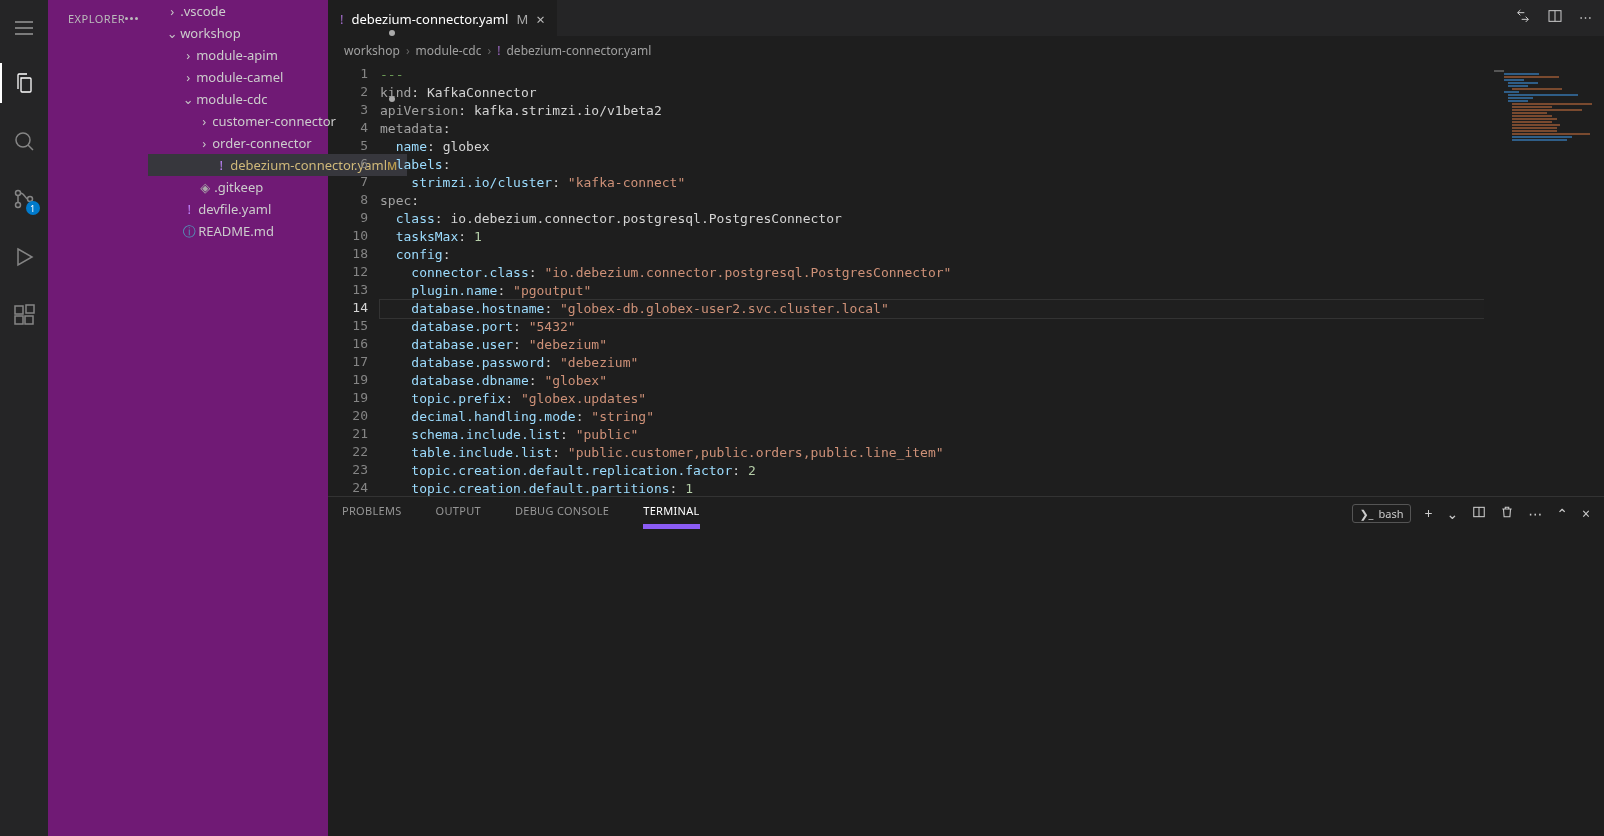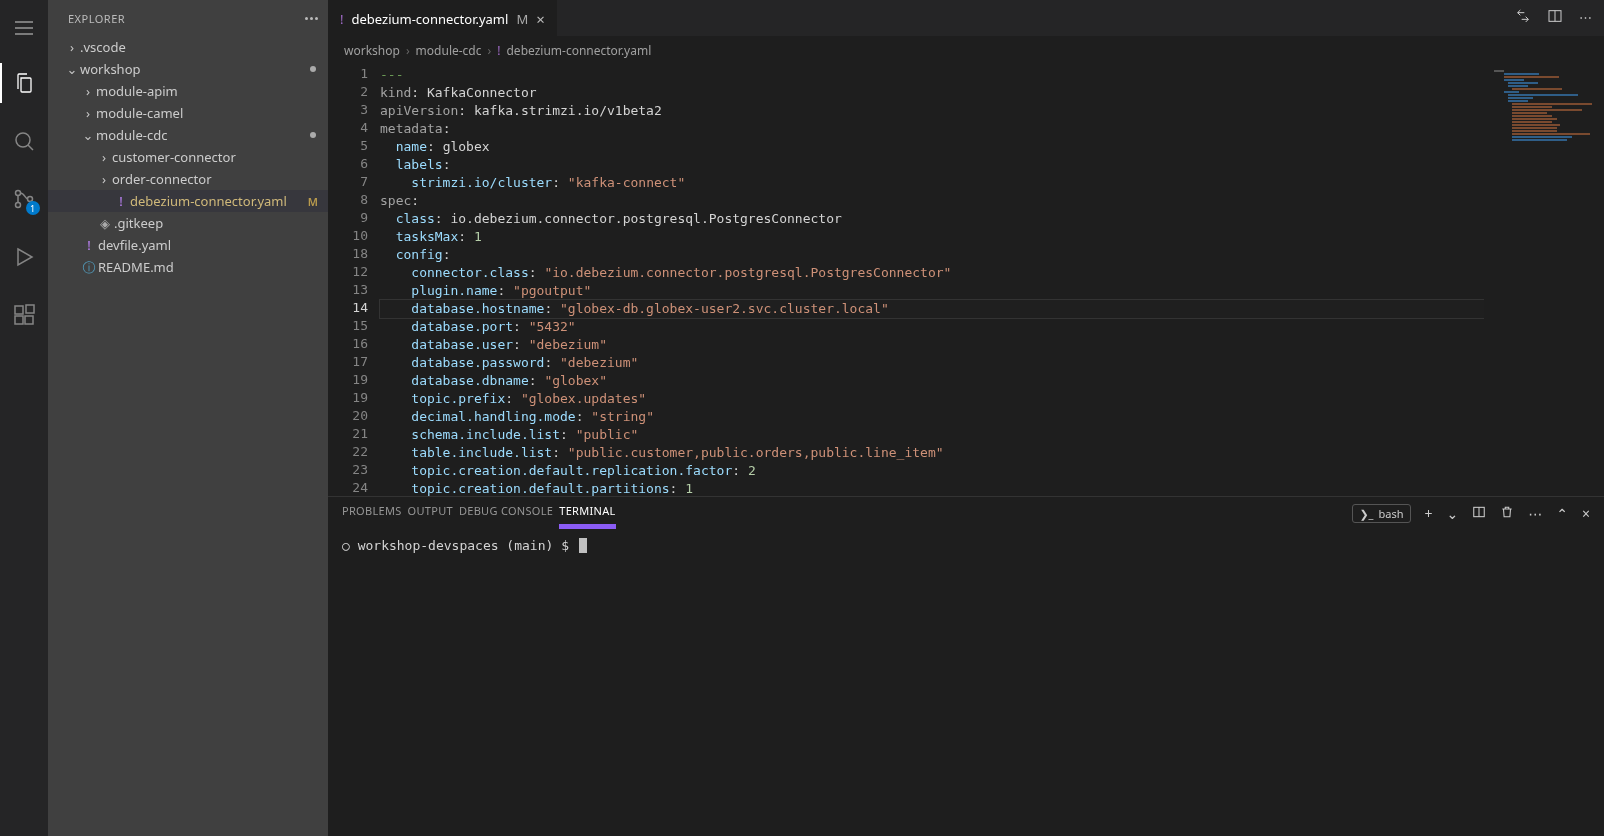--- a/index.html
+++ b/index.html
@@ -9,21 +9,21 @@
 
   
   .activity-bar { width:48px; background:#252526; display:flex; flex-direction:column; align-items:center; padding-top:10px; gap:18px; position:relative; border-right:1px solid #00000000; }
   .activity-bar .ab-item { width:48px; height:40px; display:flex; align-items:center; justify-content:center; color:#858585; cursor:pointer; }
   .activity-bar .ab-item.active { color:#fff; border-left:2px solid #fff; }
   .activity-bar svg { width:24px; height:24px; }
   .badge { position:absolute; transform:translate(9px,9px); background:#007acc; color:#fff; border-radius:10px; font-size:9px; min-width:14px; height:14px; display:flex; align-items:center; justify-content:center; padding:0 3px; }
   .hamburger { width:48px; height:35px; display:flex; align-items:center; justify-content:center; color:#999; cursor:pointer; }
 
   
-  .sidebar { width:280px; background:#404040; display:flex; flex-direction:column; color:#ccc; }
+  .sidebar { width:280px; background:#701a75; display:flex; flex-direction:row; color:#ccc; }
   .sidebar-title { height:36px; display:flex; align-items:center; justify-content:space-between; padding:0 10px 0 20px; font-size:11px; letter-spacing:0.5px; color:#bbb; }
   .sidebar-title .dots { display:flex; gap:2px; cursor:pointer; }
   .sidebar-title .dots span { width:3px; height:3px; background:#bbb; border-radius:50%; }
   .tree-root-header { display:flex; align-items:center; height:22px; padding-left:4px; font-size:11px; font-weight:700; letter-spacing:.3px; color:#ccc; cursor:pointer; }
   .tree-root-header .chev { margin-right:4px; }
   .tree { font-size:13px; color:#ccc; }
   .tree-row { display:flex; align-items:center; height:22px; cursor:pointer; padding-right:8px; position:relative; }
   .tree-row.selected { background:#37373d; }
   .tree-row .chev { width:16px; text-align:center; color:#c5c5c5; font-size:13px; }
   .tree-row .ficon { width:18px; text-align:center; color:#aaa; }
@@ -63,21 +63,21 @@
 
   .minimap { position:absolute; right:0; top:0; width:120px; height:100%; background:#1e1e1e; }
   .minimap .mm-line { height:2px; margin-left:20px; margin-bottom:1px; }
   .mm-blue { background:#2f5e88; width:40px;}
   .mm-orange { background:#7a4a2f; width:60px;}
   .mm-gray { background:#555; width:70px;}
 
   
   .panel { height:340px; border-top:1px solid #333; background:#1e1e1e; display:flex; flex-direction:column; }
   .panel-tabs { display:flex; align-items:center; height:33px; padding:0 14px; border-bottom:1px solid #00000000; justify-content:space-between;}
-  .panel-tabs .ptabs { display:flex; gap:6px; }
+  .panel-tabs .ptabs { display:flex; gap:34px; }
   .ptab { font-size:11px; letter-spacing:0.3px; color:#969696; cursor:pointer; padding:6px 0; }
   .ptab.active { color:#fff; border-bottom:5px solid #8b5cf6; }
   .panel-actions { display:flex; align-items:center; gap:14px; color:#ccc; }
   .panel-actions .term-label { border:1px solid #555; padding:1px 6px; font-size:11px; display:flex; align-items:center; gap:5px; border-radius:3px;}
   .panel-actions .icon { cursor:pointer; font-size:14px; }
   .terminal-body { flex:1; font-family:'Consolas',monospace; font-size:13px; color:#d4d4d4; padding:8px 14px; }
   .terminal-body .cursor { display:inline-block; width:8px; height:15px; background:#c0c0c0; vertical-align:text-bottom; margin-left:2px;}
 
   .chev svg { width:14px; height:14px; }
 </style>
@@ -303,18 +303,15 @@
                 <line x1="12" y1="4" x2="12" y2="20"></line>
               </svg></span>
           <span class="icon"><svg width="14" height="14" viewBox="0 0 24 24" fill="none" stroke="currentColor" stroke-width="1.8">
                 <path d="M4 7h16M9 7V4h6v3M6 7l1 13h10l1-13"></path>
               </svg></span>
           <span class="icon">⋯</span>
           <span class="icon">⌃</span>
           <span class="icon">×</span>
         </div>
       </div>
-      <div class="terminal-body">
-        <span>○ workshop-devspaces (main) $ </span><span class="cursor"></span>
-      </div>
     </div>
   </div>
 </div>
 
 </body></html>

